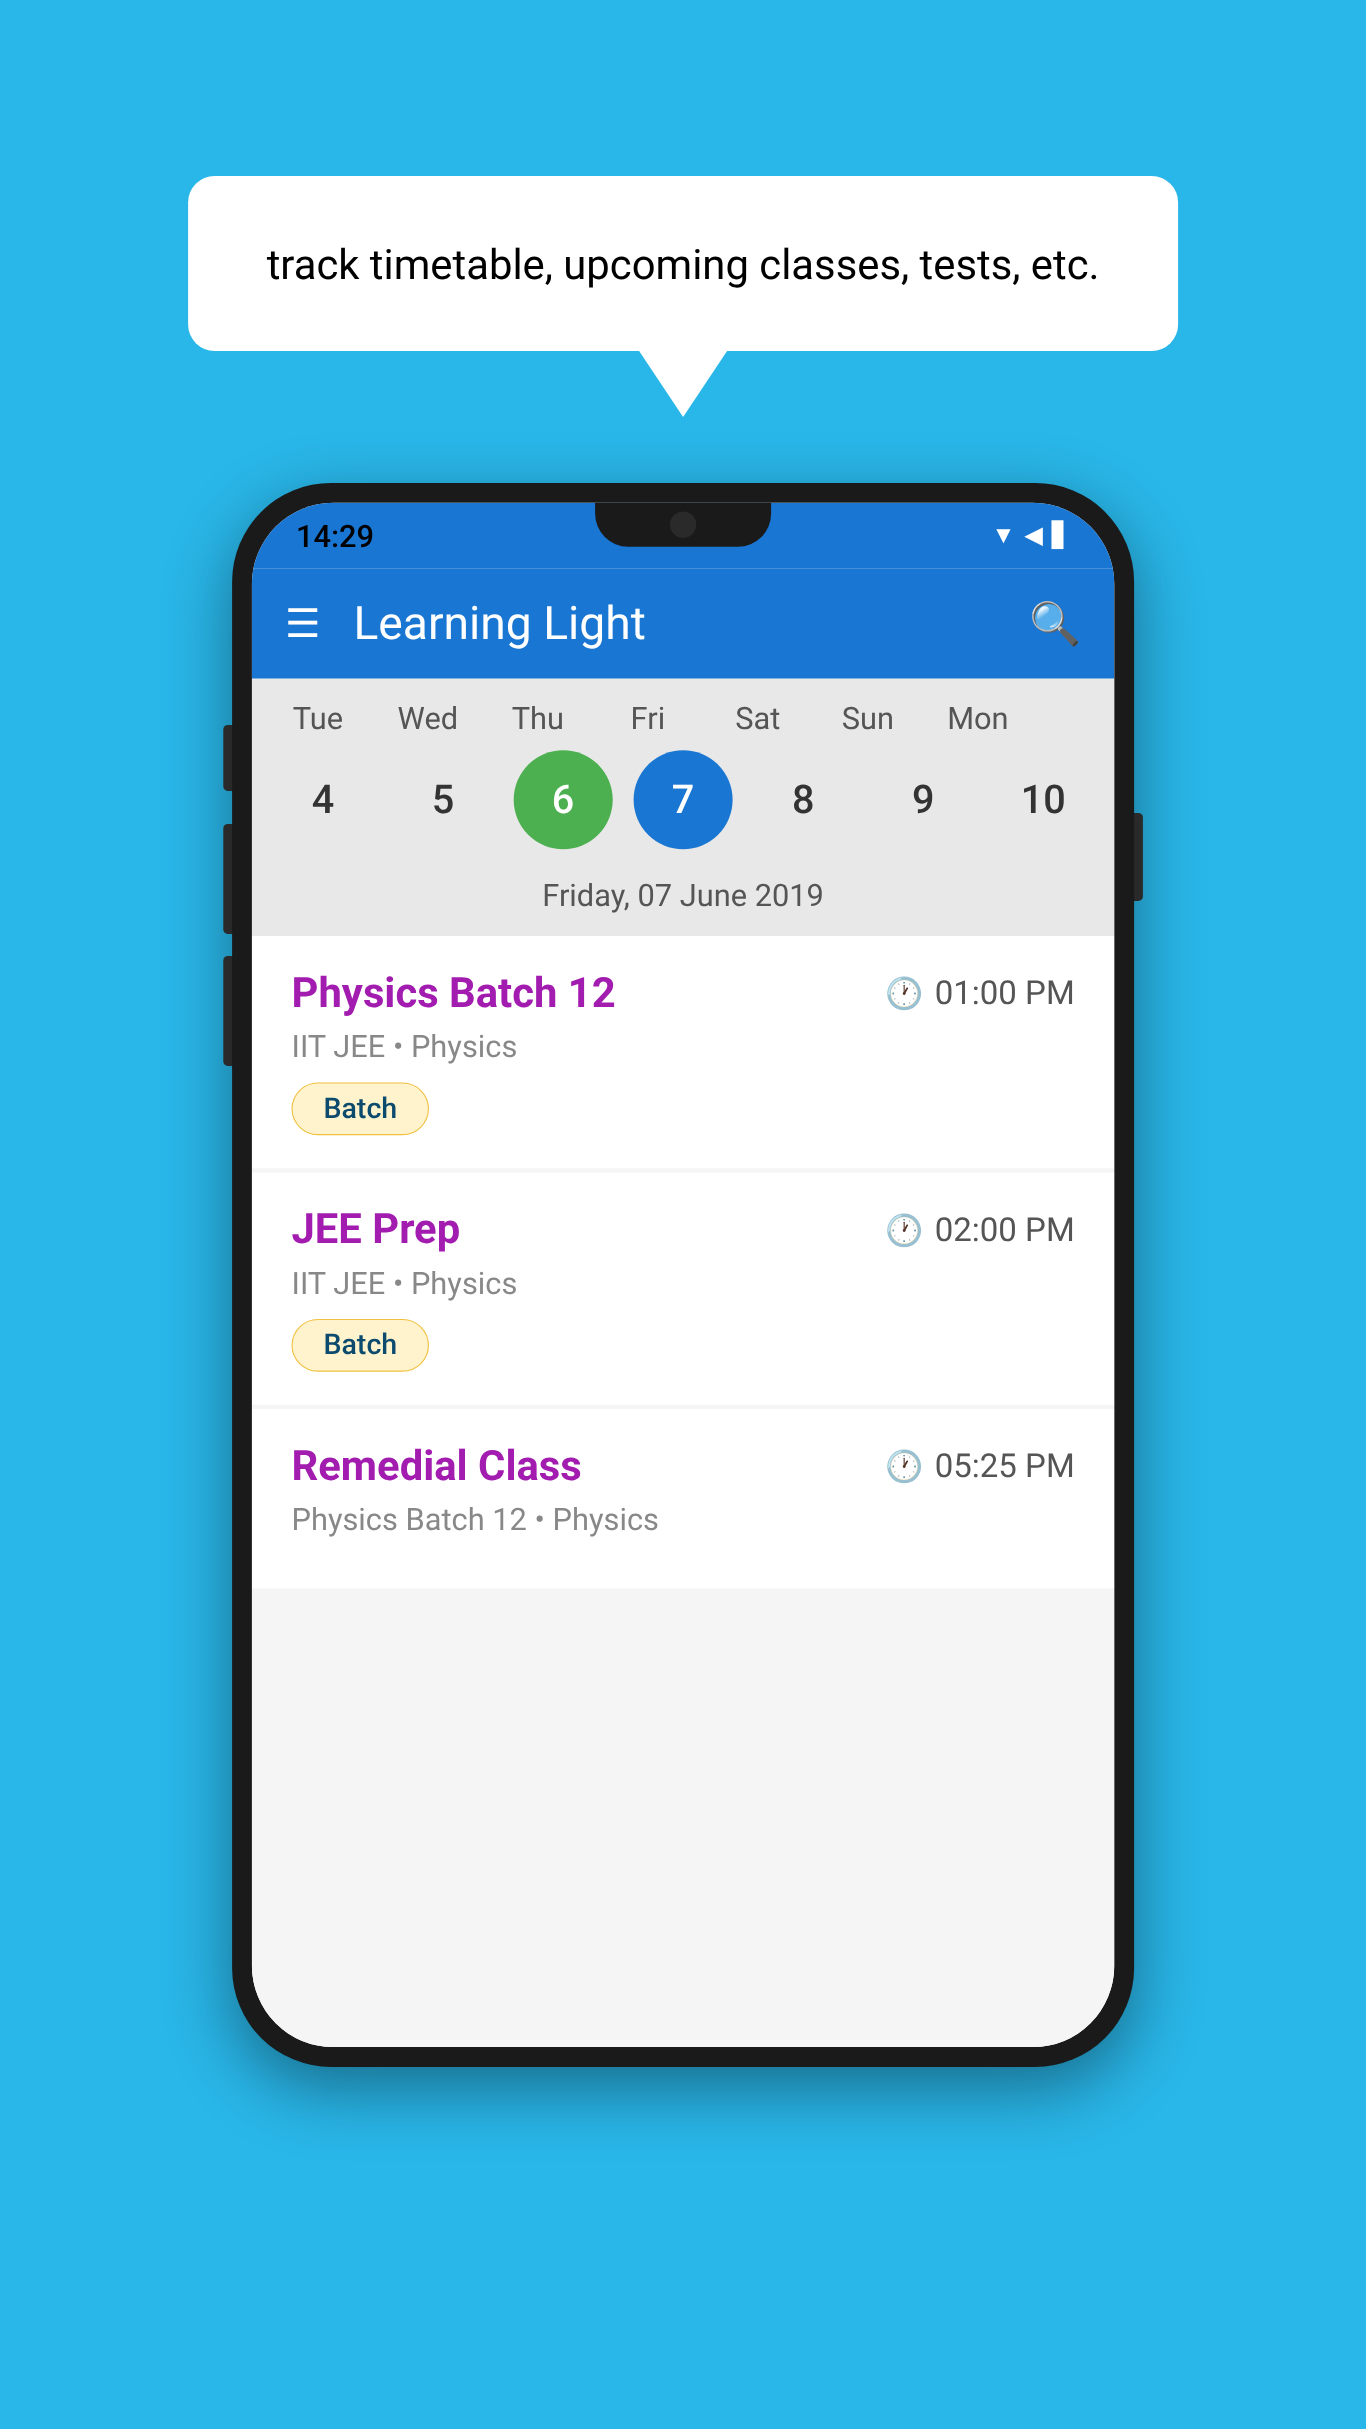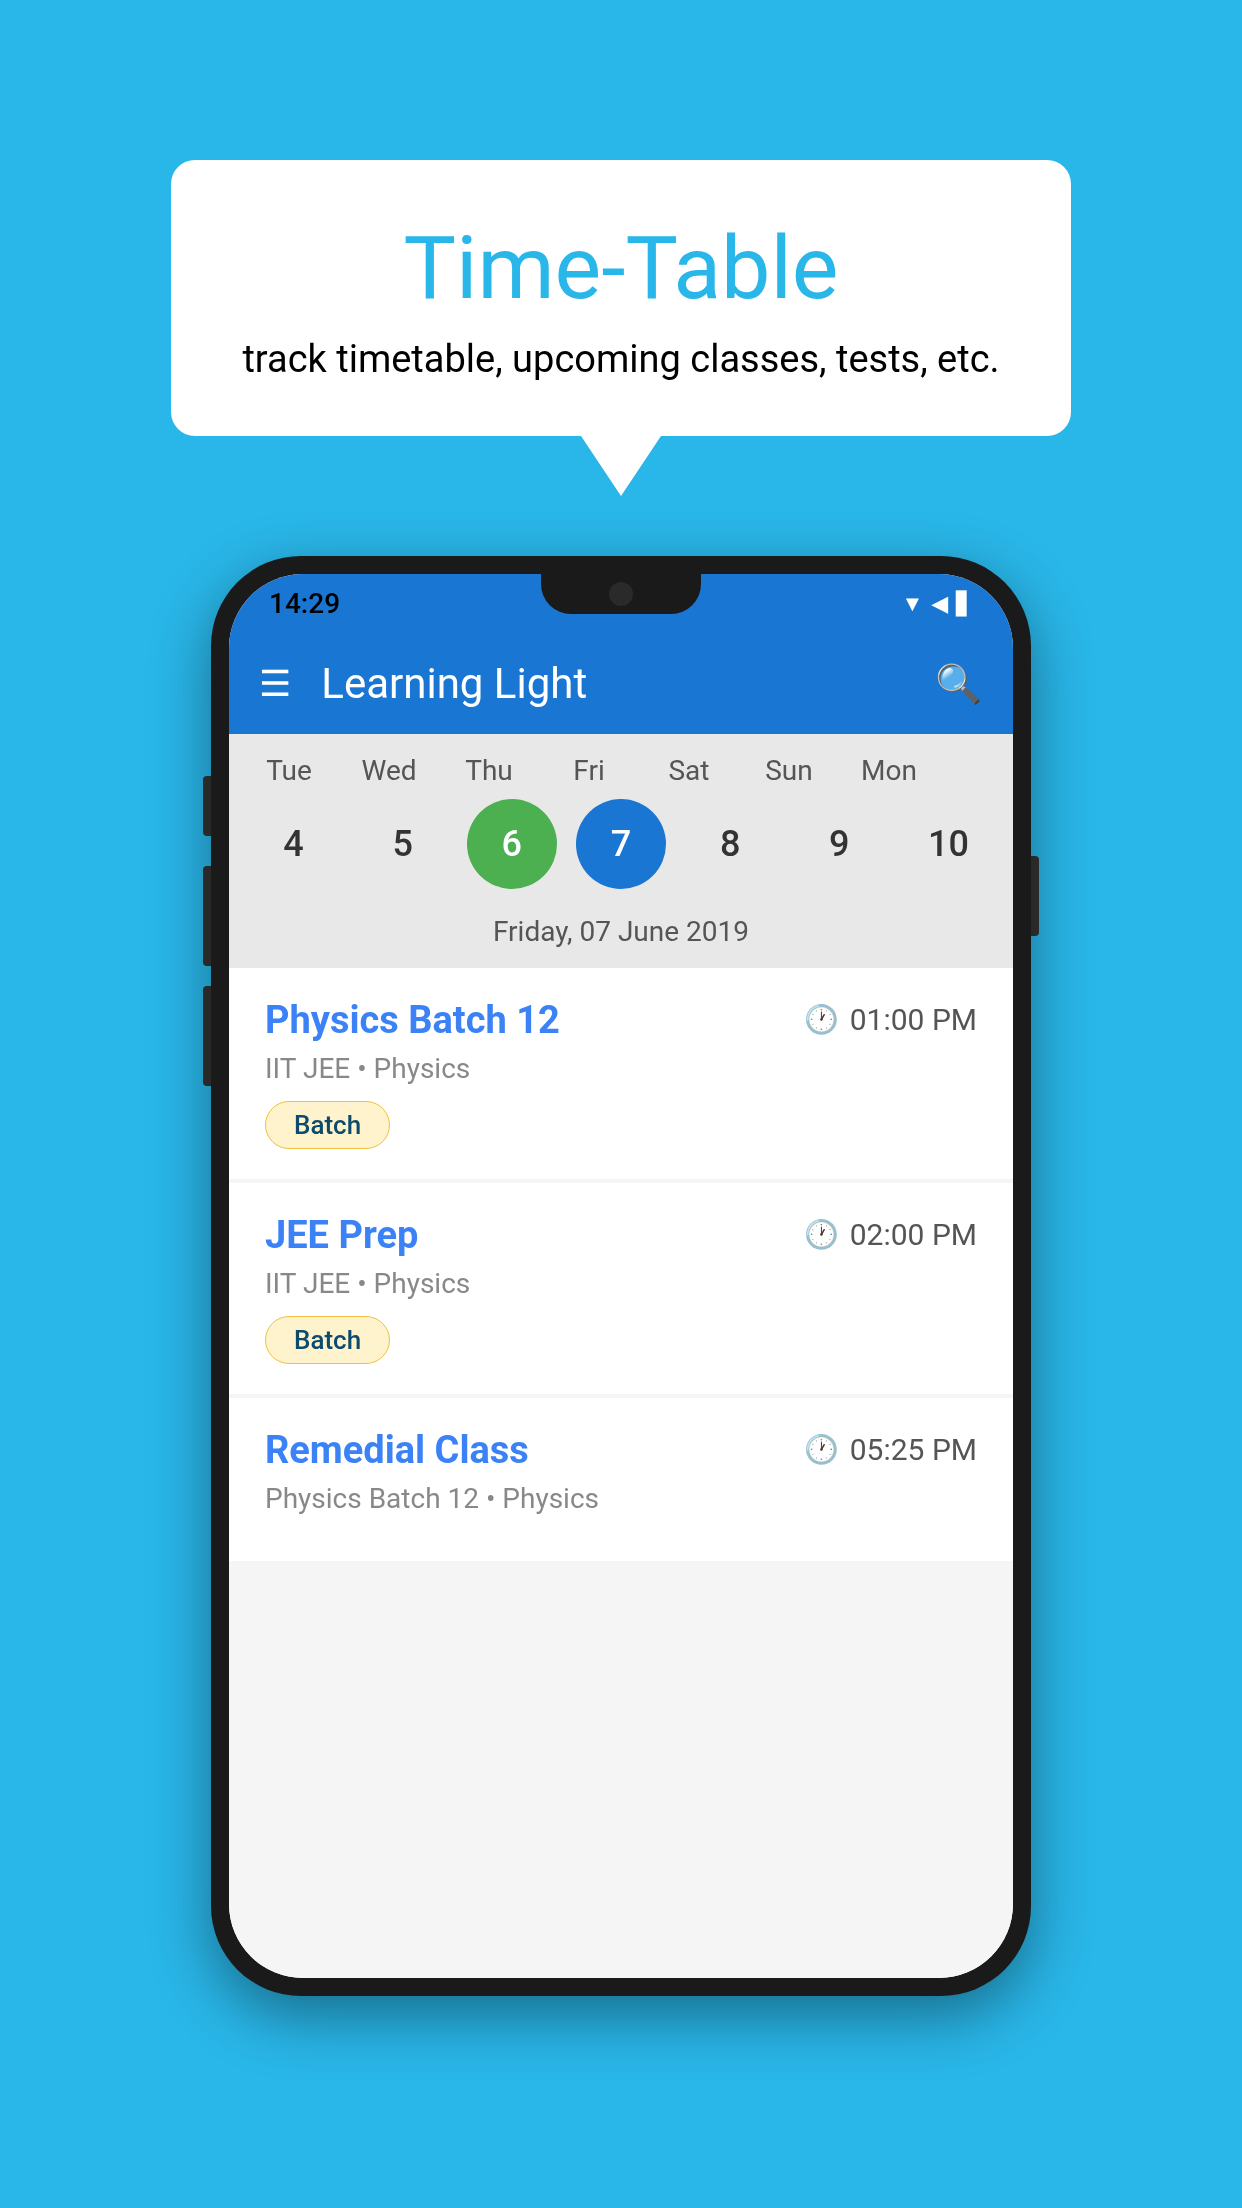--- a/index.html
+++ b/index.html
@@ -234,21 +234,21 @@
     .schedule-item-header {
       display: flex;
       justify-content: space-between;
       align-items: center;
       margin-bottom: 10px;
     }
 
     .schedule-title {
       font-size: 38px;
       font-weight: 700;
-      color: #3b82f6;
+      color: #a21caf;
     }
 
     .schedule-time {
       display: flex;
       align-items: center;
       gap: 10px;
       font-size: 30px;
       color: #555;
     }
 
@@ -313,21 +313,20 @@
       height: 100px;
       background: #333;
       border-radius: 4px 0 0 4px;
     }
   </style>
 </head>
 <body>
 
 <div class="speech-bubble-container">
   <div class="speech-bubble">
-    <div class="bubble-title">Time-Table</div>
     <div class="bubble-subtitle">track timetable, upcoming classes, tests, etc.</div>
   </div>
   <div class="bubble-tail"></div>
 </div>
 
 <div class="phone-container">
   <div class="side-btn-right"></div>
   <div class="side-btn-left-1"></div>
   <div class="side-btn-left-2"></div>
   <div class="side-btn-left-3"></div>

